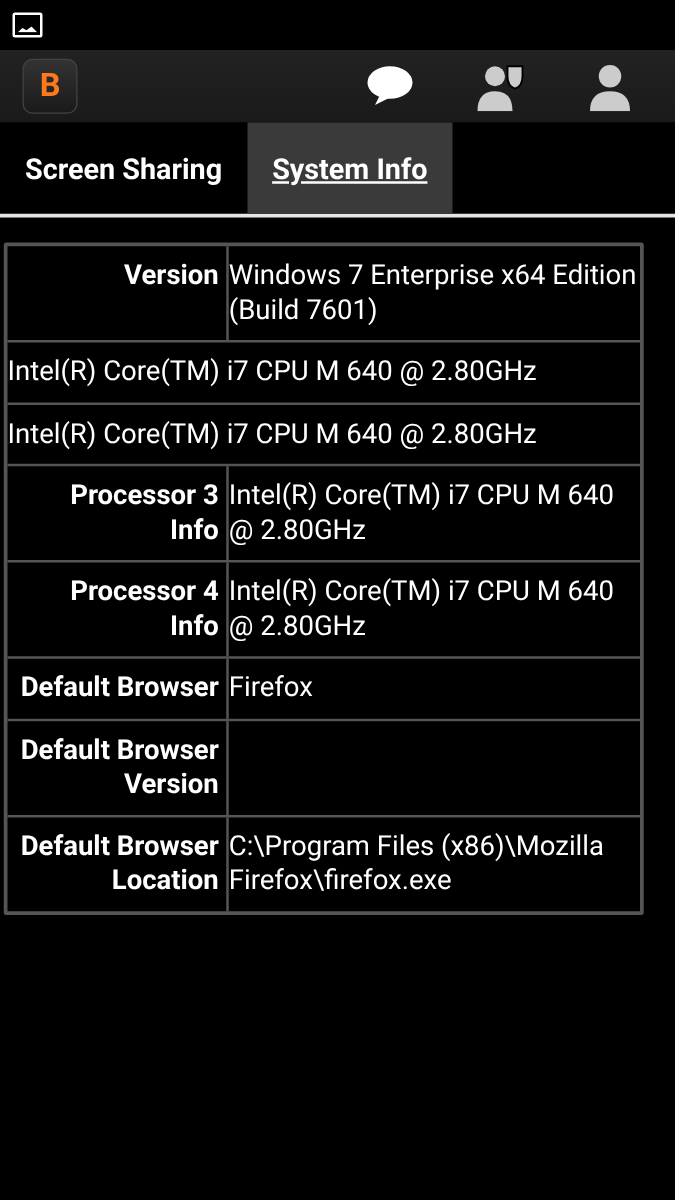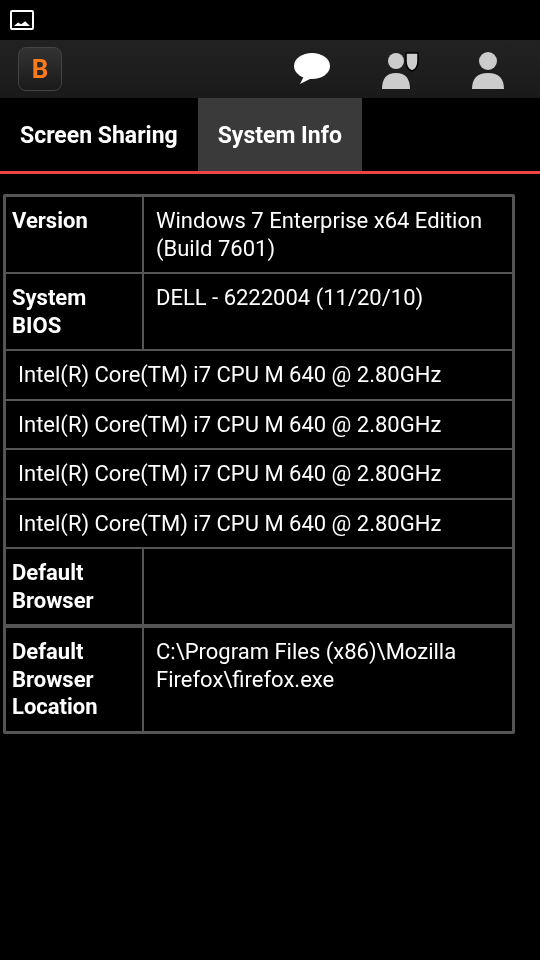--- a/index.html
+++ b/index.html
@@ -58,63 +58,65 @@
     }
     .header-spacer { flex: 1; }
     .header-icon {
       width: 68px;
       display: flex;
       align-items: center;
       justify-content: center;
     }
     .tabs {
       display: flex;
-      border-bottom: 3px solid #ef4444;
+      border-bottom: 3px solid #e5e5e5;
       background: #000;
       text-align: center;
     }
     .tab {
       padding: 24px 20px 22px;
       font-size: 23px;
       font-weight: bold;
       color: #fff;
       white-space: nowrap;
     }
     .tab.active {
       background: #3a3a3a;
+      text-decoration: underline;
     }
     .content {
       padding: 20px 3px 0 3px;
       height: calc(960px - 40px - 58px - 78px);
       overflow: hidden;
     }
     .info-table {
       border: 3px solid #555;
       border-radius: 2px;
       width: 512px;
       margin-left: 0;
     }
     .info-row {
       display: flex;
       border-bottom: 2px solid #555;
     }
     .info-row:last-child { border-bottom: none; }
     .info-label {
-      width: 138px;
+      width: 177px;
       padding: 10px 6px 10px 6px;
       font-size: 22px;
       font-weight: bold;
       color: #fff;
       border-right: 2px solid #555;
       word-wrap: break-word;
       line-height: 1.25;
+      text-align: right;
     }
     .info-value {
       flex: 1;
-      padding: 10px 12px;
+      padding: 10px 0;
       font-size: 22px;
       color: #fff;
       word-wrap: break-word;
       line-height: 1.25;
     }
     svg { display: block; }
   </style>
 </head>
 <body>
 
@@ -151,38 +153,38 @@
   <div class="tab active">System Info</div>
 </div>
 
 <div class="content">
   <div class="info-table" id="info-table">
       <div class="info-row">
         <div class="info-label">Version</div>
         <div class="info-value">Windows 7 Enterprise x64 Edition (Build 7601)</div>
       </div>
       <div class="info-row">
-        <div class="info-label">System BIOS</div>
-        <div class="info-value">DELL - 6222004 (11/20/10)</div>
-      </div>
-      <div class="info-row">
         <div class="info-value">Intel(R) Core(TM) i7 CPU M 640 @ 2.80GHz</div>
       </div>
       <div class="info-row">
         <div class="info-value">Intel(R) Core(TM) i7 CPU M 640 @ 2.80GHz</div>
       </div>
       <div class="info-row">
+        <div class="info-label">Processor 3 Info</div>
         <div class="info-value">Intel(R) Core(TM) i7 CPU M 640 @ 2.80GHz</div>
       </div>
       <div class="info-row">
+        <div class="info-label">Processor 4 Info</div>
         <div class="info-value">Intel(R) Core(TM) i7 CPU M 640 @ 2.80GHz</div>
       </div>
       <div class="info-row">
         <div class="info-label">Default Browser</div>
+        <div class="info-value">Firefox</div>
       </div>
       <div class="info-row">
+        <div class="info-label">Default Browser Version</div>
       </div>
       <div class="info-row">
         <div class="info-label">Default Browser Location</div>
         <div class="info-value">C:\Program Files (x86)\Mozilla Firefox\firefox.exe</div>
       </div>
     </div>
 </div>
 
 </body></html>

